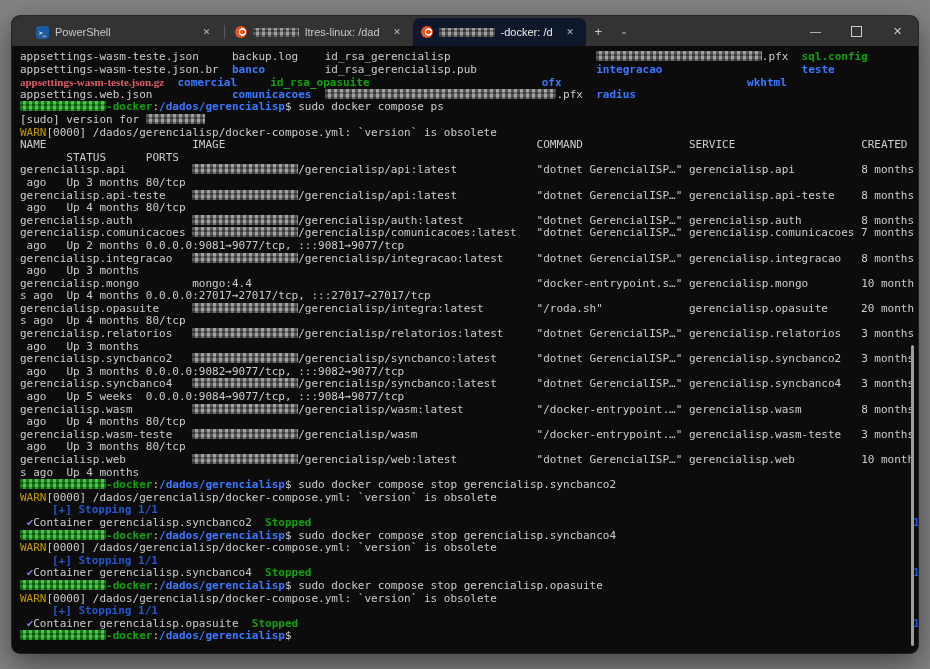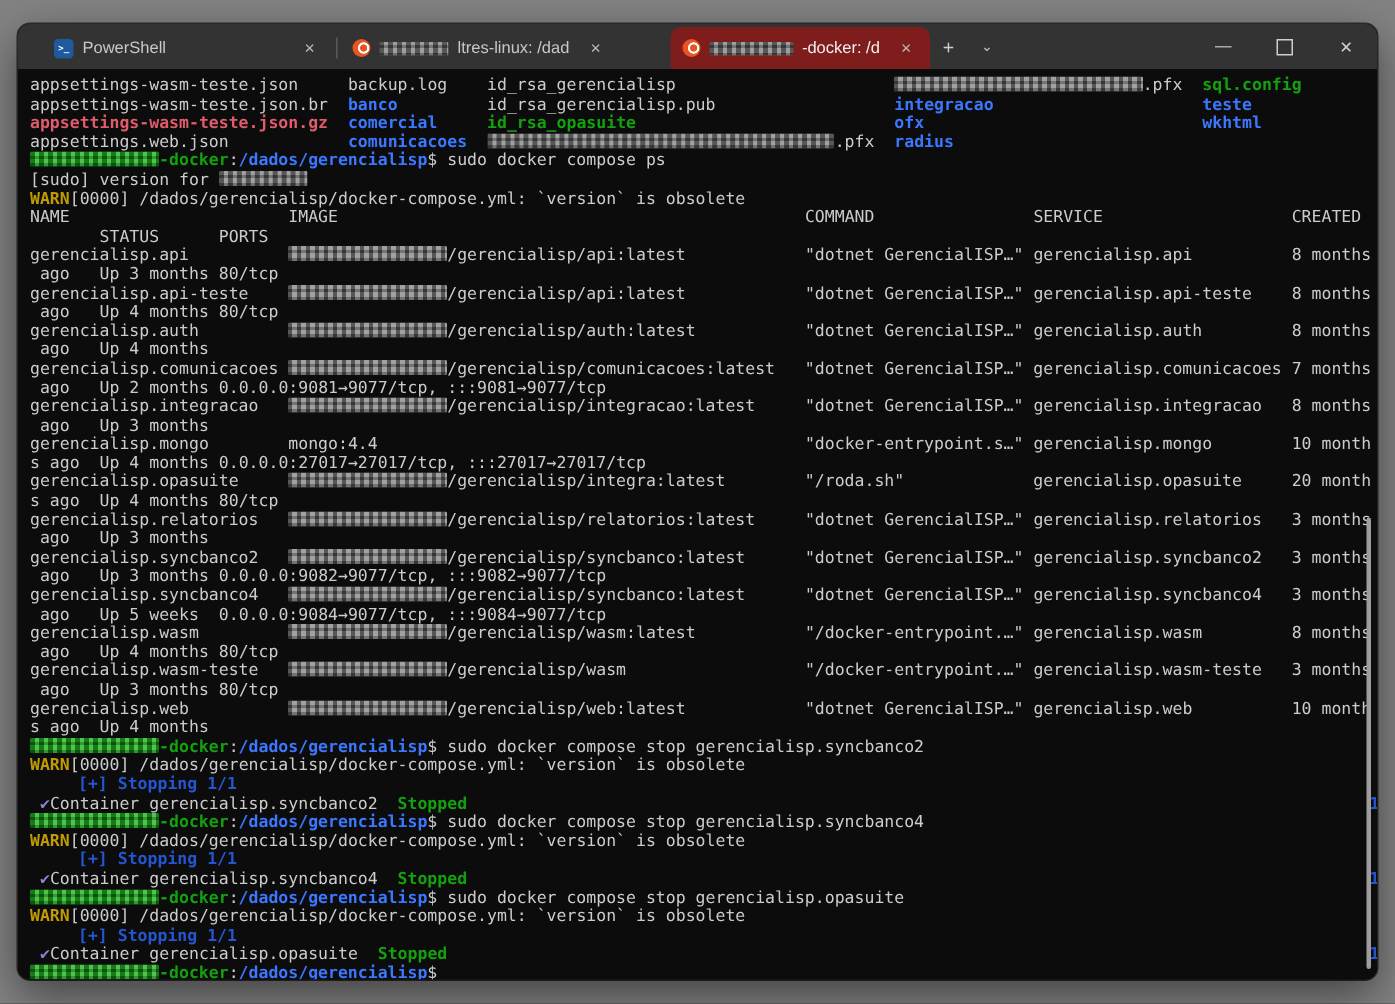--- a/index.html
+++ b/index.html
@@ -4,21 +4,21 @@
 <style>
   html,body{margin:0;padding:0;width:930px;height:669px;overflow:hidden;background:#838383;
     font-family:"Liberation Sans",sans-serif;}
   .window{position:absolute;left:12px;top:16px;width:906px;height:637px;background:#0c0c0c;
     border-radius:8px;overflow:hidden;
     box-shadow:0 0 0 1px rgba(0,0,0,.65),0 10px 30px rgba(0,0,0,.5);}
   
   .titlebar{height:30px;background:#333333;display:flex;justify-content:space-between;align-items:stretch;}
   .tabs{display:flex;align-items:flex-end;padding-left:16px;min-width:0;}
   .tab{display:flex;align-items:center;gap:6px;padding:0 8px;height:28px;color:#c8c8c8;font-size:11px;white-space:nowrap;}
-  .tab.active{background:#7f1d1d;border-radius:7px 7px 0 0;color:#f0f0f0;margin-left:34px;}
+  .tab.active{background:#0f172a;border-radius:7px 7px 0 0;color:#f0f0f0;}
   .tab-label{overflow:hidden;text-overflow:ellipsis;}
   .tab-close{margin-left:4px;font-size:9px;color:#bbb;width:15px;height:15px;display:flex;align-items:center;justify-content:center;border-radius:2px;}
   .tab-sep{width:1px;height:14px;background:#5a5a5a;margin:0 2px 7px 2px;align-self:flex-end;}
   .ps-icon{width:13px;height:13px;border-radius:3px;background:#1d5a9e;color:#fff;font-size:6px;font-weight:bold;
     display:flex;align-items:center;justify-content:center;font-family:"DejaVu Sans Mono",monospace;flex:0 0 auto;}
   .ubuntu-icon{width:12px;height:12px;border-radius:50%;flex:0 0 auto;
     background:radial-gradient(circle at 62% 50%, #e95420 0 2.2px, #ffffff 2.6px 3.6px, #e95420 4px 100%);}
   .tblur{display:inline-block;height:9px;border-radius:1px;background-color:#7d7d7d;
     background-image:repeating-linear-gradient(90deg,rgba(0,0,0,.38) 0 3px,rgba(255,255,255,.16) 3px 6px),
       repeating-linear-gradient(0deg,rgba(0,0,0,.3) 0 2px,rgba(255,255,255,.12) 2px 5px);}
@@ -27,22 +27,22 @@
   .wincontrols{display:flex;flex:0 0 auto;}
   .wbtn{width:41px;height:30px;display:flex;align-items:center;justify-content:center;color:#cfcfcf;font-size:11px;}
   .maxbox{width:9px;height:9px;border:1px solid #cfcfcf;display:inline-block;}
   
   .terminal{position:absolute;left:0;right:0;top:30px;bottom:0;background:#0c0c0c;padding:5px 12px 0 8px;overflow:hidden;}
   .tline{white-space:pre;font:400 11px/12.6px "DejaVu Sans Mono",monospace;height:12.6px;}
   .c-fg{color:#cccccc;}
   .c-blu{color:#3b78ff;font-weight:700;}
   .c-dbl{color:#2456d2;font-weight:700;margin-left:32px;}
   .c-grn{color:#13a10e;font-weight:700;}
-  .c-yel{color:#c19c00;font-weight:700;margin-top:42px;}
-  .c-red{color:#e05c6b;font-weight:700;}
+  .c-yel{color:#c19c00;font-weight:400;margin-top:42px;}
+  .c-red{color:#e05c6b;font-weight:700;font-family:Liberation Serif, serif;}
   .c-vio{color:#8b83d6;font-weight:700;}
   .blur{display:inline-block;height:10px;margin-bottom:-1px;border-radius:1px;vertical-align:baseline;}
   .b-gry{background-color:#828282;
     background-image:repeating-linear-gradient(90deg,rgba(0,0,0,.4) 0 3px,rgba(255,255,255,.15) 3px 6px),
       repeating-linear-gradient(0deg,rgba(0,0,0,.3) 0 2px,rgba(255,255,255,.12) 2px 5px);}
   .b-grn{background-color:#15a015;
     background-image:repeating-linear-gradient(90deg,rgba(0,50,0,.45) 0 3px,rgba(160,255,160,.25) 3px 6px),
       repeating-linear-gradient(0deg,rgba(0,40,0,.35) 0 2px,rgba(180,255,180,.18) 2px 5px);}
   .scroll-thumb{position:absolute;right:4px;top:299px;width:3px;height:301px;background:#9d9d9d;border-radius:2px;}
 </style>
@@ -90,21 +90,20 @@
         <div class="tline"><span class="blur b-grn" style="width: 13ch;"></span><span class="c-grn">-docker</span><span class="c-fg">:</span><span class="c-blu">/dados/gerencialisp</span><span class="c-fg">$ </span><span class="c-fg">sudo docker compose ps</span></div>
         <div class="tline"><span class="c-fg">[sudo] version for </span><span class="blur b-gry" style="width: 9ch;"></span></div>
         <div class="tline"><span class="c-yel">WARN</span><span class="c-fg">[0000] /dados/gerencialisp/docker-compose.yml: `version` is obsolete</span></div>
         <div class="tline"><span class="c-fg">NAME</span><span class="c-fg">                      </span><span class="c-fg">IMAGE</span><span class="c-fg">                                               </span><span class="c-fg">COMMAND</span><span class="c-fg">                </span><span class="c-fg">SERVICE</span><span class="c-fg">                   </span><span class="c-fg">CREATED</span></div>
         <div class="tline"><span class="c-fg">       </span><span class="c-fg">STATUS</span><span class="c-fg">      </span><span class="c-fg">PORTS</span></div>
         <div class="tline"><span class="c-fg">gerencialisp.api</span><span class="c-fg">          </span><span class="blur b-gry" style="width: 16ch;"></span><span class="c-fg">/gerencialisp/api:latest</span><span class="c-fg">            </span><span class="c-fg">"dotnet GerencialISP…"</span><span class="c-fg"> </span><span class="c-fg">gerencialisp.api</span><span class="c-fg">          </span><span class="c-fg">8 months</span></div>
         <div class="tline"><span class="c-fg"> ago</span><span class="c-fg">   </span><span class="c-fg">Up 3 months</span><span class="c-fg"> </span><span class="c-fg">80/tcp</span></div>
         <div class="tline"><span class="c-fg">gerencialisp.api-teste</span><span class="c-fg">    </span><span class="blur b-gry" style="width: 16ch;"></span><span class="c-fg">/gerencialisp/api:latest</span><span class="c-fg">            </span><span class="c-fg">"dotnet GerencialISP…"</span><span class="c-fg"> </span><span class="c-fg">gerencialisp.api-teste</span><span class="c-fg">    </span><span class="c-fg">8 months</span></div>
         <div class="tline"><span class="c-fg"> ago</span><span class="c-fg">   </span><span class="c-fg">Up 4 months</span><span class="c-fg"> </span><span class="c-fg">80/tcp</span></div>
         <div class="tline"><span class="c-fg">gerencialisp.auth</span><span class="c-fg">         </span><span class="blur b-gry" style="width: 16ch;"></span><span class="c-fg">/gerencialisp/auth:latest</span><span class="c-fg">           </span><span class="c-fg">"dotnet GerencialISP…"</span><span class="c-fg"> </span><span class="c-fg">gerencialisp.auth</span><span class="c-fg">         </span><span class="c-fg">8 months</span></div>
-        <div class="tline"><span class="c-fg"> ago</span><span class="c-fg">   </span><span class="c-fg">Up 4 months</span></div>
         <div class="tline"><span class="c-fg">gerencialisp.comunicacoes</span><span class="c-fg"> </span><span class="blur b-gry" style="width: 16ch;"></span><span class="c-fg">/gerencialisp/comunicacoes:latest</span><span class="c-fg">   </span><span class="c-fg">"dotnet GerencialISP…"</span><span class="c-fg"> </span><span class="c-fg">gerencialisp.comunicacoes</span><span class="c-fg"> </span><span class="c-fg">7 months</span></div>
         <div class="tline"><span class="c-fg"> ago</span><span class="c-fg">   </span><span class="c-fg">Up 2 months</span><span class="c-fg"> </span><span class="c-fg">0.0.0.0:9081→9077/tcp, :::9081→9077/tcp</span></div>
         <div class="tline"><span class="c-fg">gerencialisp.integracao</span><span class="c-fg">   </span><span class="blur b-gry" style="width: 16ch;"></span><span class="c-fg">/gerencialisp/integracao:latest</span><span class="c-fg">     </span><span class="c-fg">"dotnet GerencialISP…"</span><span class="c-fg"> </span><span class="c-fg">gerencialisp.integracao</span><span class="c-fg">   </span><span class="c-fg">8 months</span></div>
         <div class="tline"><span class="c-fg"> ago</span><span class="c-fg">   </span><span class="c-fg">Up 3 months</span></div>
         <div class="tline"><span class="c-fg">gerencialisp.mongo</span><span class="c-fg">        </span><span class="c-fg">mongo:4.4</span><span class="c-fg">                                           </span><span class="c-fg">"docker-entrypoint.s…"</span><span class="c-fg"> </span><span class="c-fg">gerencialisp.mongo</span><span class="c-fg">        </span><span class="c-fg">10 month</span></div>
         <div class="tline"><span class="c-fg">s ago</span><span class="c-fg">  </span><span class="c-fg">Up 4 months</span><span class="c-fg"> </span><span class="c-fg">0.0.0.0:27017→27017/tcp, :::27017→27017/tcp</span></div>
         <div class="tline"><span class="c-fg">gerencialisp.opasuite</span><span class="c-fg">     </span><span class="blur b-gry" style="width: 16ch;"></span><span class="c-fg">/gerencialisp/integra:latest</span><span class="c-fg">        </span><span class="c-fg">"/roda.sh"</span><span class="c-fg">             </span><span class="c-fg">gerencialisp.opasuite</span><span class="c-fg">     </span><span class="c-fg">20 month</span></div>
         <div class="tline"><span class="c-fg">s ago</span><span class="c-fg">  </span><span class="c-fg">Up 4 months</span><span class="c-fg"> </span><span class="c-fg">80/tcp</span></div>
         <div class="tline"><span class="c-fg">gerencialisp.relatorios</span><span class="c-fg">   </span><span class="blur b-gry" style="width: 16ch;"></span><span class="c-fg">/gerencialisp/relatorios:latest</span><span class="c-fg">     </span><span class="c-fg">"dotnet GerencialISP…"</span><span class="c-fg"> </span><span class="c-fg">gerencialisp.relatorios</span><span class="c-fg">   </span><span class="c-fg">3 months</span></div>
         <div class="tline"><span class="c-fg"> ago</span><span class="c-fg">   </span><span class="c-fg">Up 3 months</span></div>

